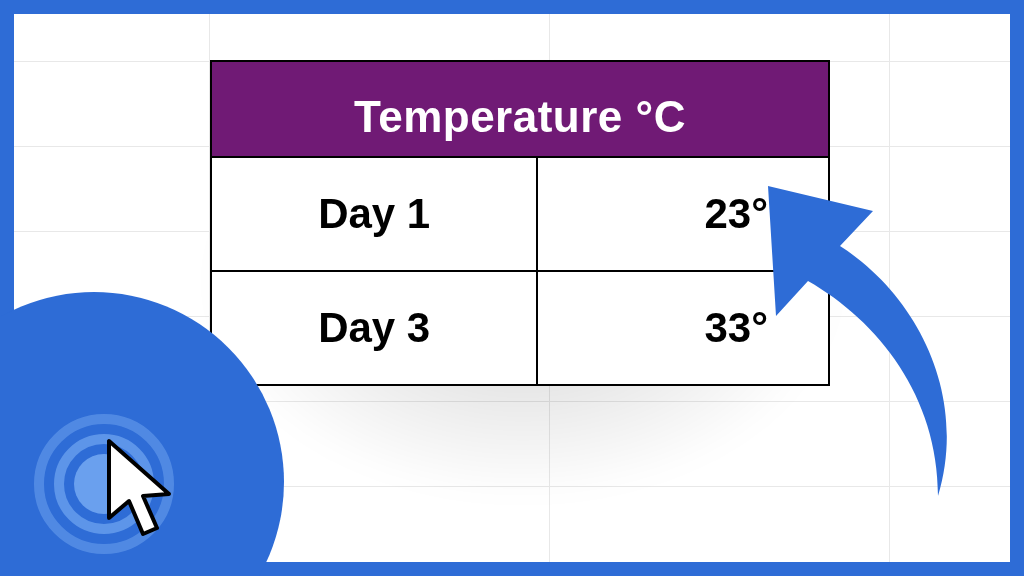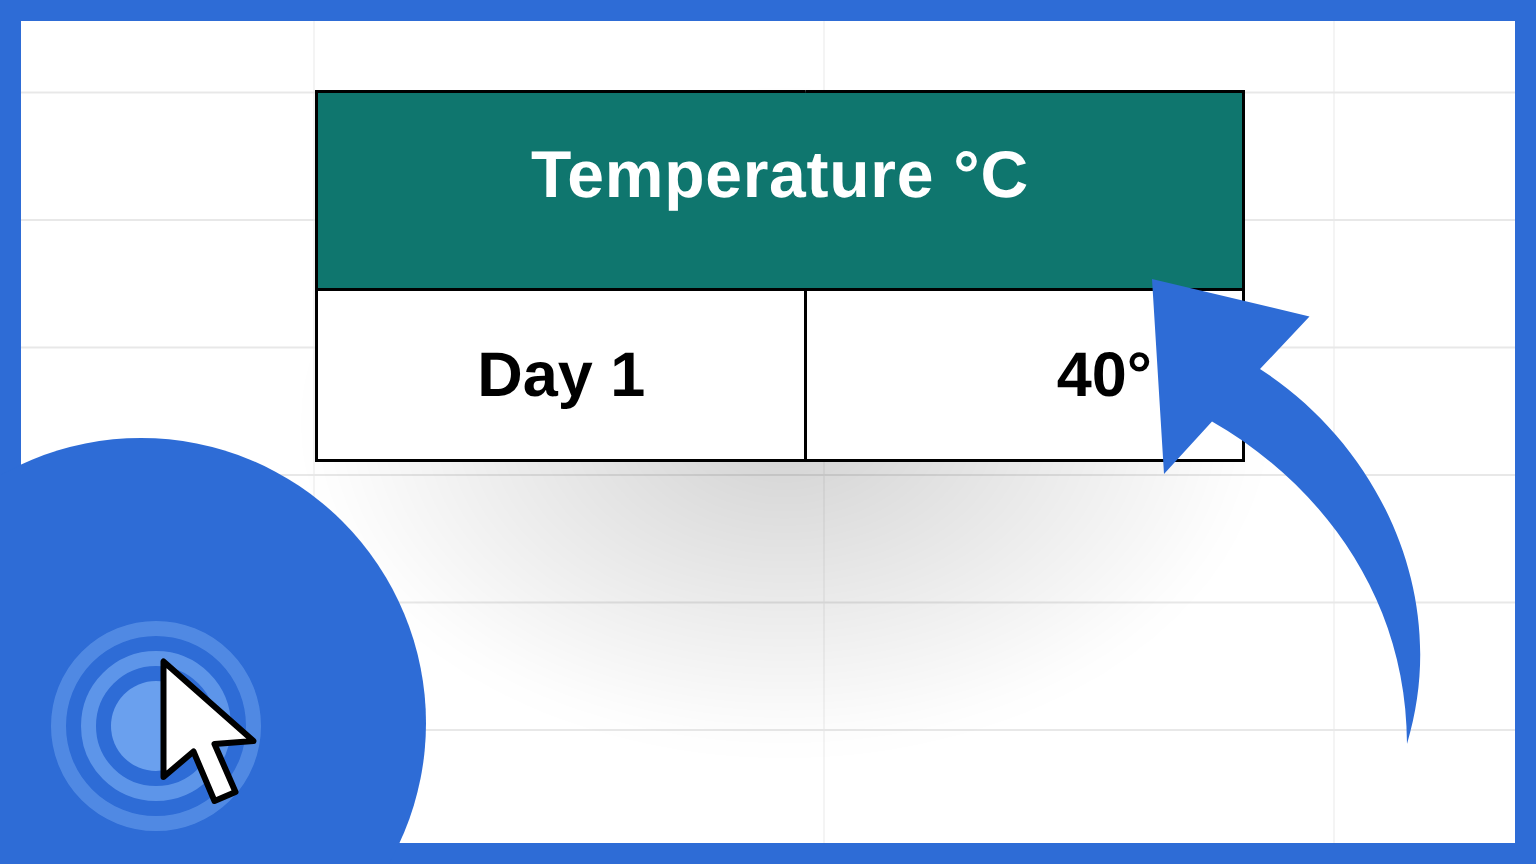--- a/index.html
+++ b/index.html
@@ -39,25 +39,25 @@
     .temp-table {
       position: absolute;
       left: 196px;
       top: 46px;
       width: 620px;
       border-collapse: collapse;
       z-index: 2;
       background: #fff;
     }
     .temp-table th {
-      background: #0f766e;
+      background: #701a75;
       color: #fff;
       font-weight: bold;
       font-size: 44px;
-      padding: 30px 10px 50px 10px;
+      padding: 30px 10px 14px 10px;
       border: 2px solid #000;
       letter-spacing: 0.5px;
     }
     .temp-table td {
       border: 2px solid #000;
       font-size: 42px;
       font-weight: bold;
       padding: 32px 30px;
       text-align: center;
       background: #fff;
@@ -116,21 +116,25 @@
 
   <table class="temp-table">
     <thead>
       <tr>
         <th colspan="2">Temperature °C</th>
       </tr>
     </thead>
     <tbody>
       <tr>
         <td>Day 1</td>
-        <td class="val">40°</td>
+        <td class="val">23°</td>
+      </tr>
+      <tr>
+        <td>Day 3</td>
+        <td class="val">33°</td>
       </tr>
     </tbody>
   </table>
 
   <svg class="arrow" viewBox="0 0 220 320">
     <path d="M 10 10 L 115 35 L 82 70 C 160 120 210 220 180 320 C 180 220 120 145 50 105 L 18 140 Z" fill="#2e6cd6"></path>
   </svg>
 
   <div class="corner-logo">
     <div class="quarter"></div>

